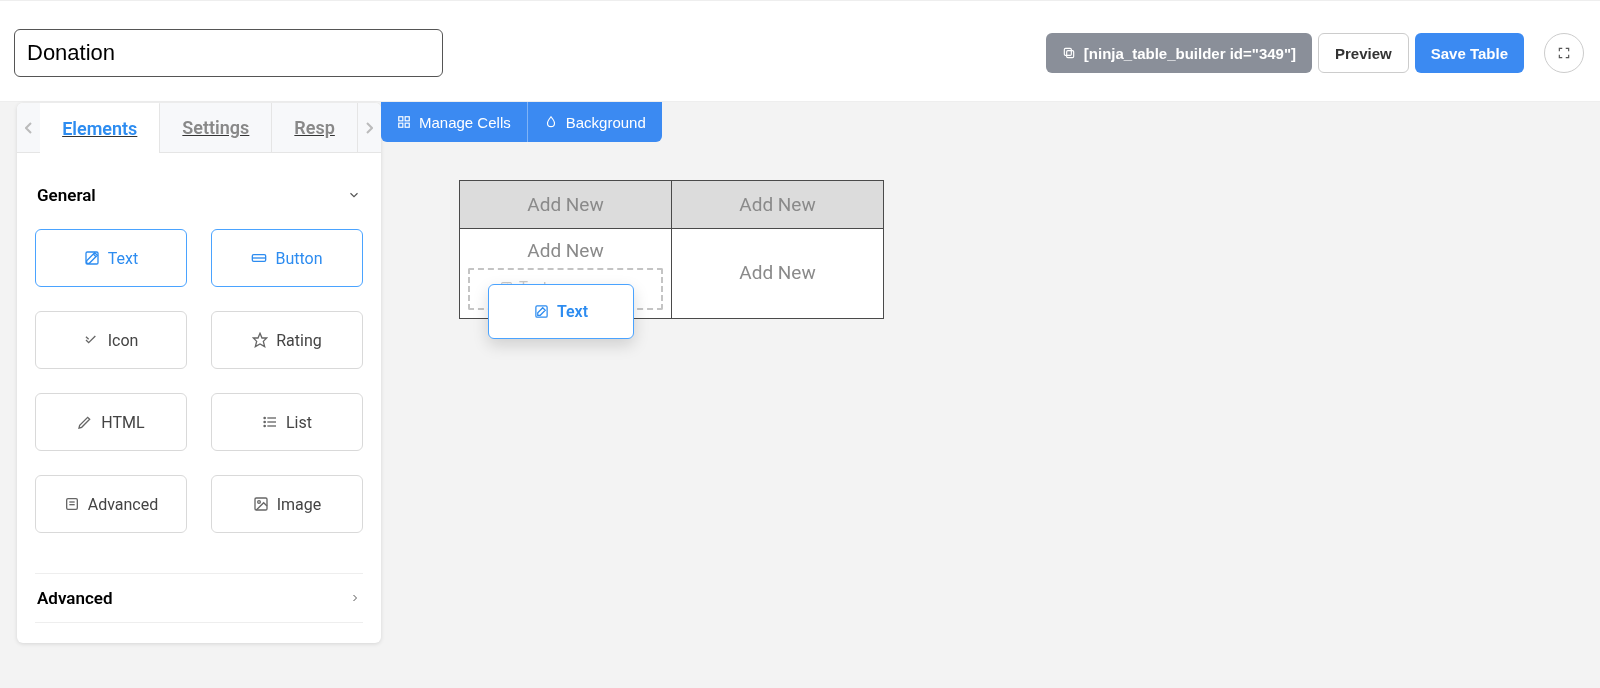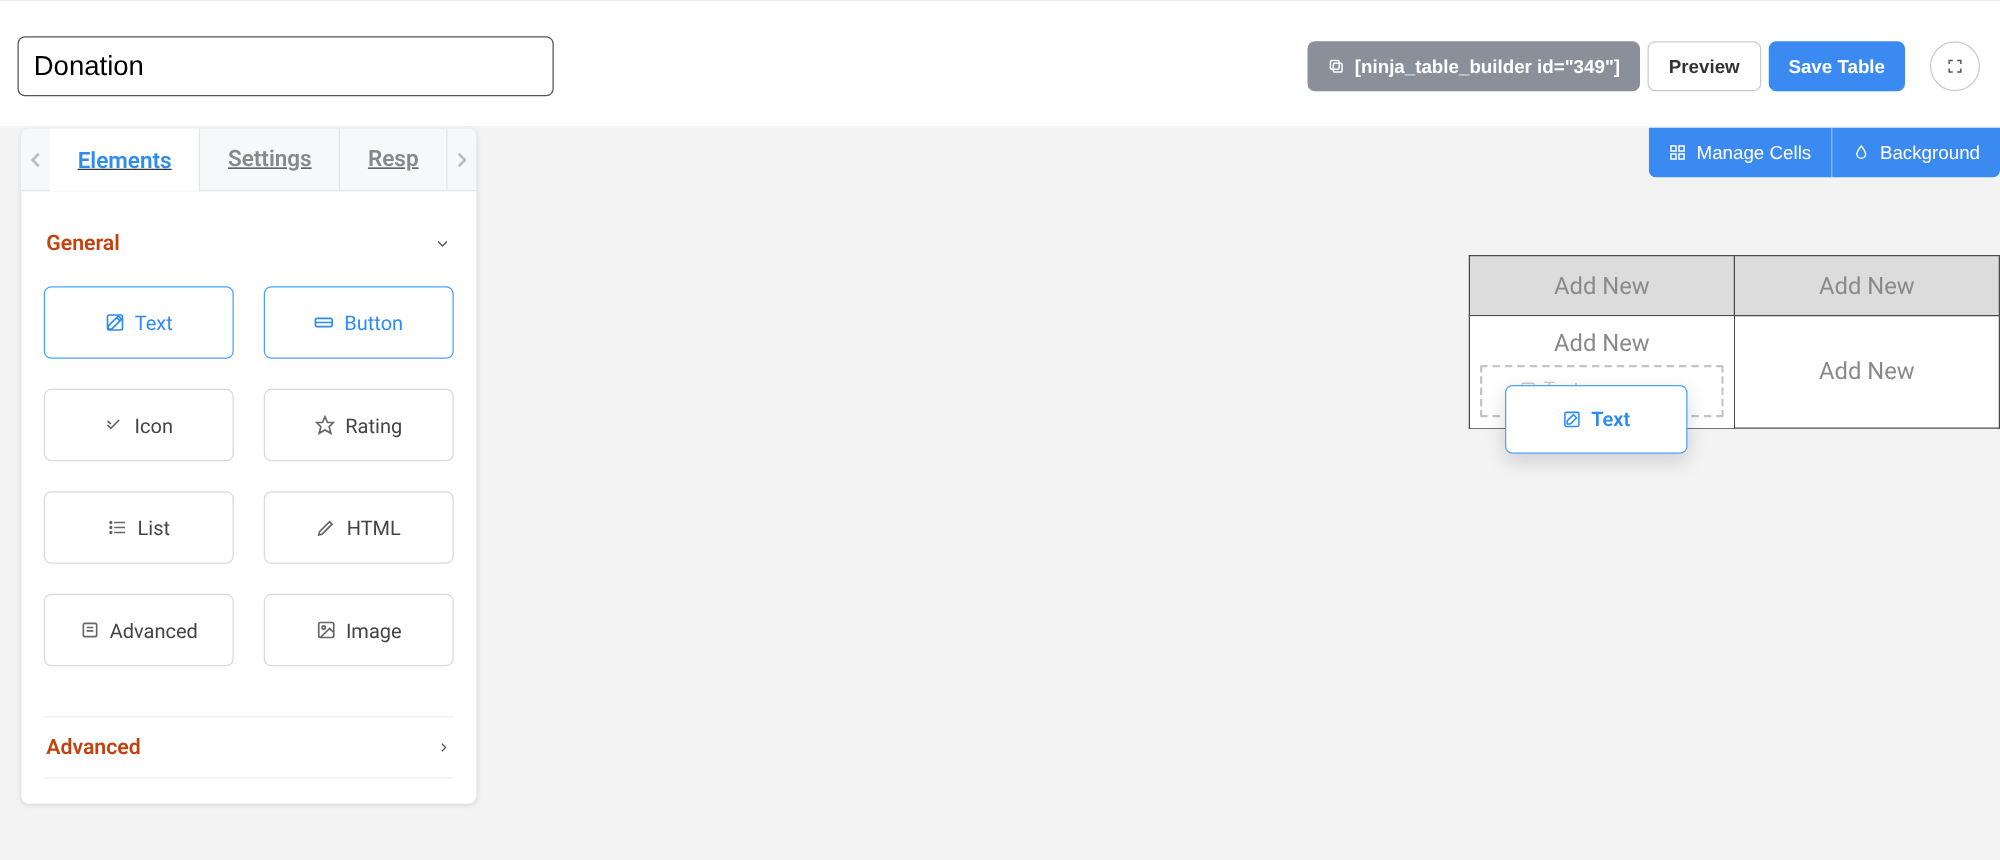--- a/index.html
+++ b/index.html
@@ -100,21 +100,21 @@
     .section {
       padding: 18px 18px 0 18px;
     }
     .section-header {
       display: flex;
       align-items: center;
       justify-content: space-between;
       padding: 14px 2px;
       font-size: 17px;
       font-weight: 600;
-      color: #c2410c;
+      color: #000000;
       border-top: 1px solid #eee;
       cursor: pointer;
     }
     .section-header:first-of-type { border-top: none; }
     .element-grid {
       display: grid;
       grid-template-columns: 1fr 1fr;
       gap: 24px;
       padding: 10px 0 24px 0;
     }
@@ -139,22 +139,21 @@
     .element-tile.highlight .tile-icon { color: #2d8cf0; }
 
     .sidebar-bottom {
       padding: 16px 18px 20px 18px;
     }
 
     .canvas {
       flex: 1;
       display: flex;
       flex-direction: column;
-      align-items: flex-end;
-      gap: 24px;
+      align-items: flex-start;
     }
     .canvas-toolbar {
       display: inline-flex;
       margin-top: 0;
       border-radius: 0 0 6px 6px;
       overflow: hidden;
     }
     .canvas-toolbar .btn-blue {
       border-radius: 0;
       height: 40px;
@@ -323,37 +322,37 @@
           <span class="tile-icon">
             <svg width="16" height="16" viewBox="0 0 24 24" fill="none" stroke="currentColor" stroke-width="2">
                 <polygon points="12 2 15 9 22 9 17 14 19 22 12 18 5 22 7 14 2 9 9 9"></polygon>
               </svg>
           </span>
           <span>Rating</span>
         </div>
         <div class="element-tile">
           <span class="tile-icon">
             <svg width="16" height="16" viewBox="0 0 24 24" fill="none" stroke="currentColor" stroke-width="2">
+                <path d="M3 21l4-1 12-12-3-3L4 17l-1 4z"></path>
+              </svg>
+          </span>
+          <span>HTML</span>
+        </div>
+        <div class="element-tile">
+          <span class="tile-icon">
+            <svg width="16" height="16" viewBox="0 0 24 24" fill="none" stroke="currentColor" stroke-width="2">
                 <line x1="8" y1="6" x2="21" y2="6"></line>
                 <line x1="8" y1="12" x2="21" y2="12"></line>
                 <line x1="8" y1="18" x2="21" y2="18"></line>
                 <circle cx="4" cy="6" r="1"></circle>
                 <circle cx="4" cy="12" r="1"></circle>
                 <circle cx="4" cy="18" r="1"></circle>
               </svg>
           </span>
           <span>List</span>
-        </div>
-        <div class="element-tile">
-          <span class="tile-icon">
-            <svg width="16" height="16" viewBox="0 0 24 24" fill="none" stroke="currentColor" stroke-width="2">
-                <path d="M3 21l4-1 12-12-3-3L4 17l-1 4z"></path>
-              </svg>
-          </span>
-          <span>HTML</span>
         </div>
         <div class="element-tile">
           <span class="tile-icon">
             <svg width="16" height="16" viewBox="0 0 24 24" fill="none" stroke="currentColor" stroke-width="2">
                 <rect x="4" y="4" width="16" height="16" rx="2"></rect>
                 <line x1="8" y1="9" x2="16" y2="9"></line>
                 <line x1="8" y1="13" x2="16" y2="13"></line>
               </svg>
           </span>
           <span>Advanced</span>

